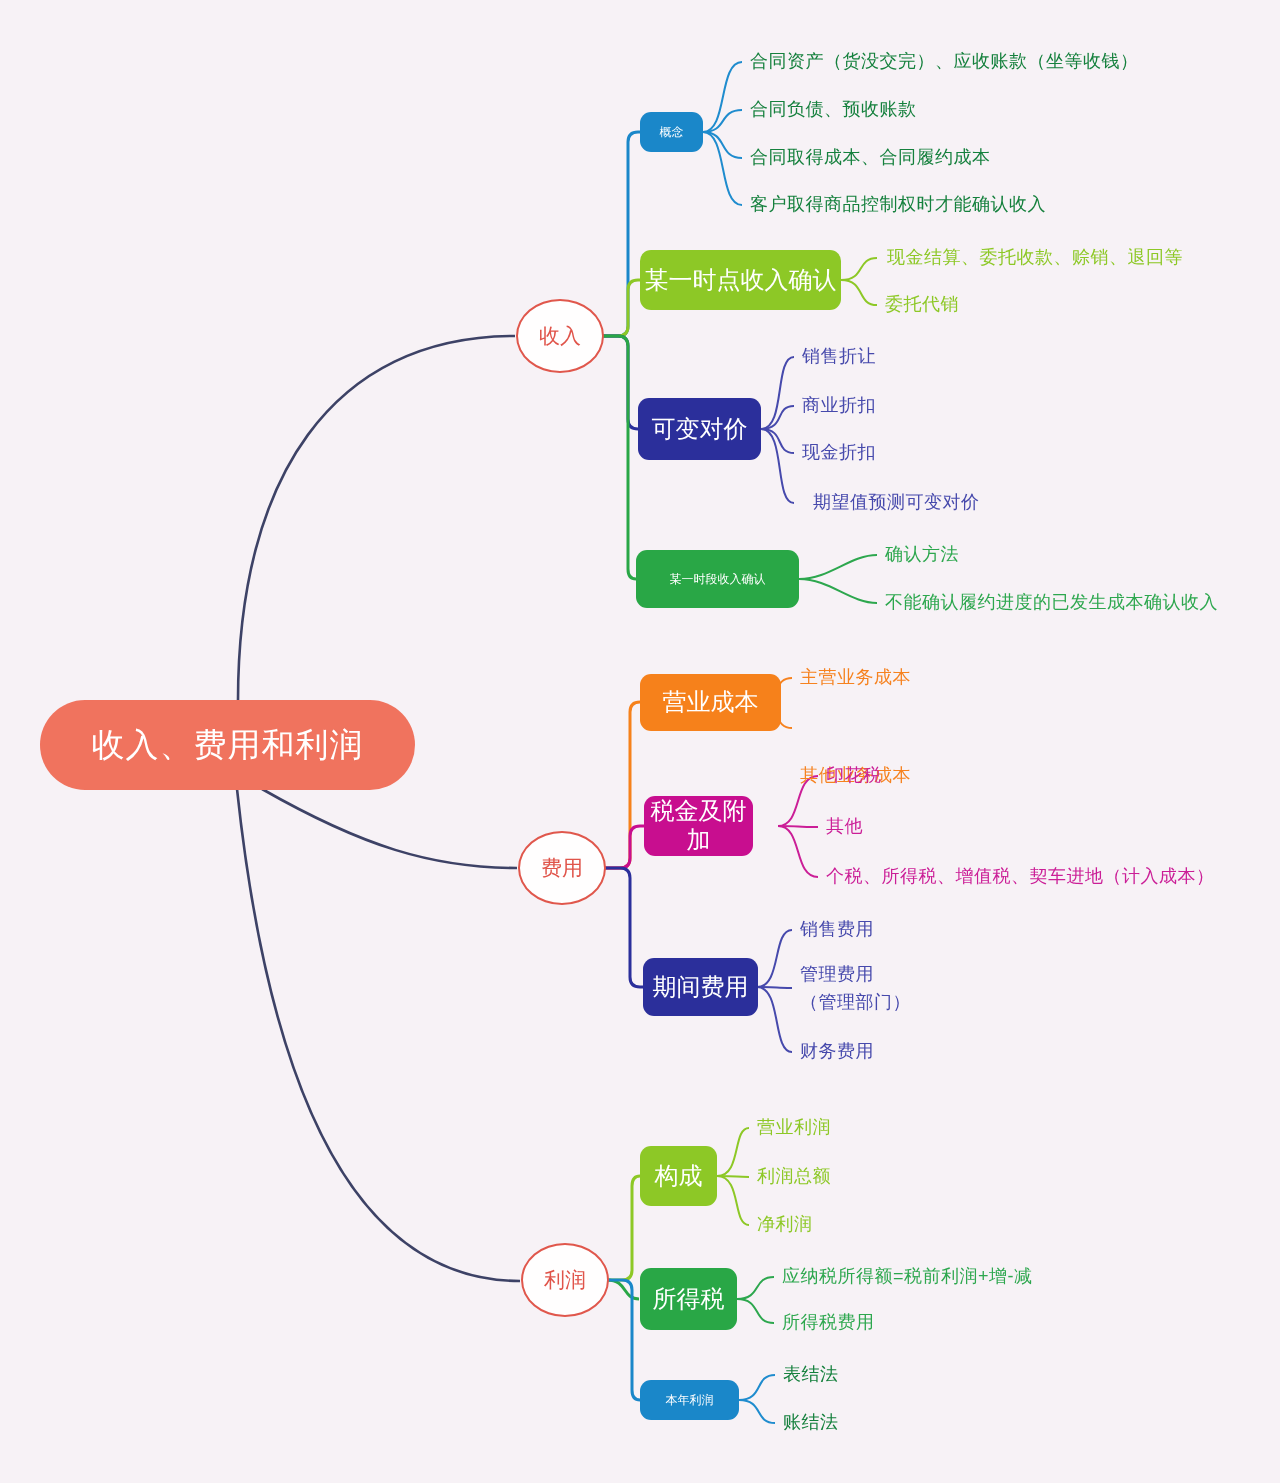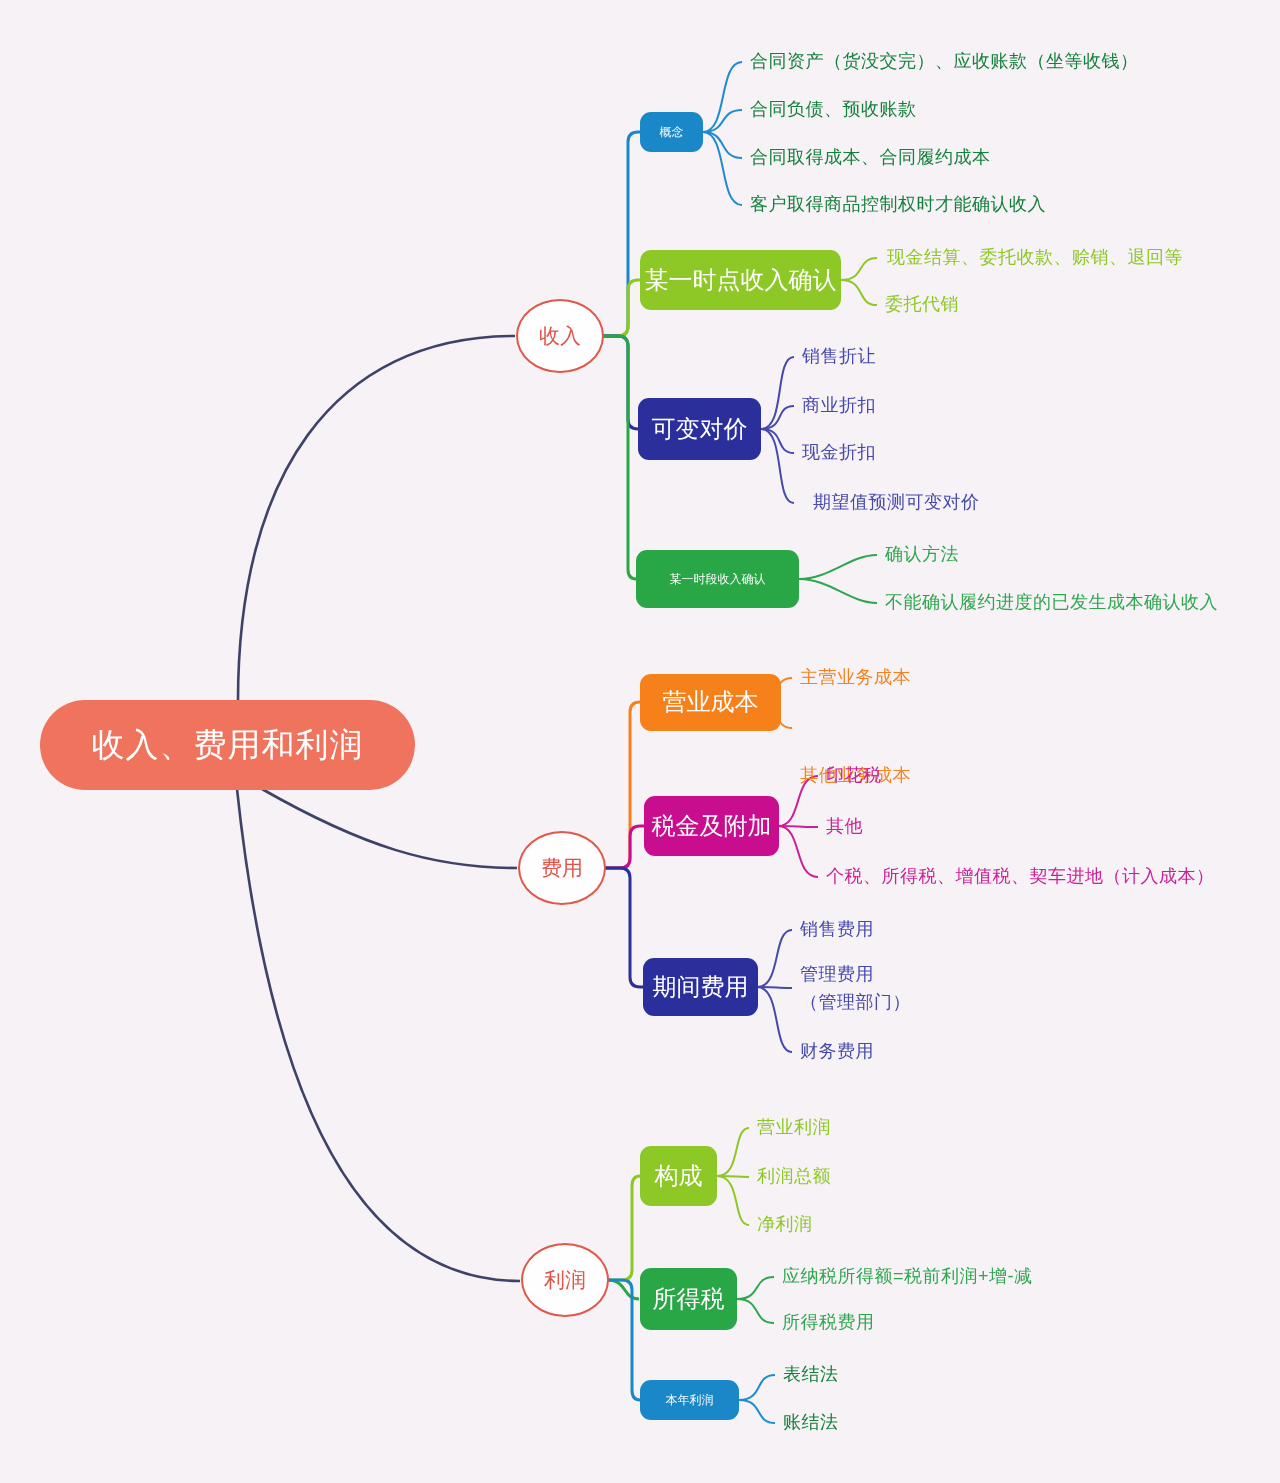--- a/index.html
+++ b/index.html
@@ -110,21 +110,21 @@
   <div class="leaf t-yg" style="left:887px;top:258px;">现金结算、委托收款、赊销、退回等</div>
   <div class="leaf t-yg" style="left:885px;top:305px;">委托代销</div>
   <div class="leaf t-indigo" style="left:802px;top:357px;">销售折让</div>
   <div class="leaf t-indigo" style="left:802px;top:406px;">商业折扣</div>
   <div class="leaf t-indigo" style="left:802px;top:453px;">现金折扣</div>
   <div class="leaf t-indigo" style="left:796px;top:503px;margin-left:17px;">期望值预测可变对价</div>
   <div class="leaf t-green" style="left:885px;top:555px;">确认方法</div>
   <div class="leaf t-green" style="left:885px;top:603px;">不能确认履约进度的已发生成本确认收入</div>
 
   <div class="node c-orange f20" style="left:640px;top:674px;width:141px;height:57px;">营业成本</div>
-  <div class="node c-magenta f20" style="left:644px;top:796px;width:135px;height:60px;">税金及附加</div>
+  <div class="node c-magenta f20" style="left:644px;top:796px;width:109px;height:60px;">税金及附加</div>
   <div class="node c-indigo f20" style="left:643px;top:958px;width:115px;height:58px;">期间费用</div>
 
   <div class="leaf t-orange" style="left:800px;top:678px;">主营业务成本</div>
   <div class="leaf t-orange" style="left:800px;top:728px;margin-top:48px;">其他业务成本</div>
   <div class="leaf t-magenta" style="left:826px;top:776px;">印花税</div>
   <div class="leaf t-magenta" style="left:826px;top:827px;">其他</div>
   <div class="leaf t-magenta" style="left:826px;top:877px;">个税、所得税、增值税、契车进地（计入成本）</div>
   <div class="leaf t-indigo" style="left:800px;top:930px;">销售费用</div>
   <div class="leaf t-indigo" style="left:800px;top:989px;">管理费用
 （管理部门）</div>

